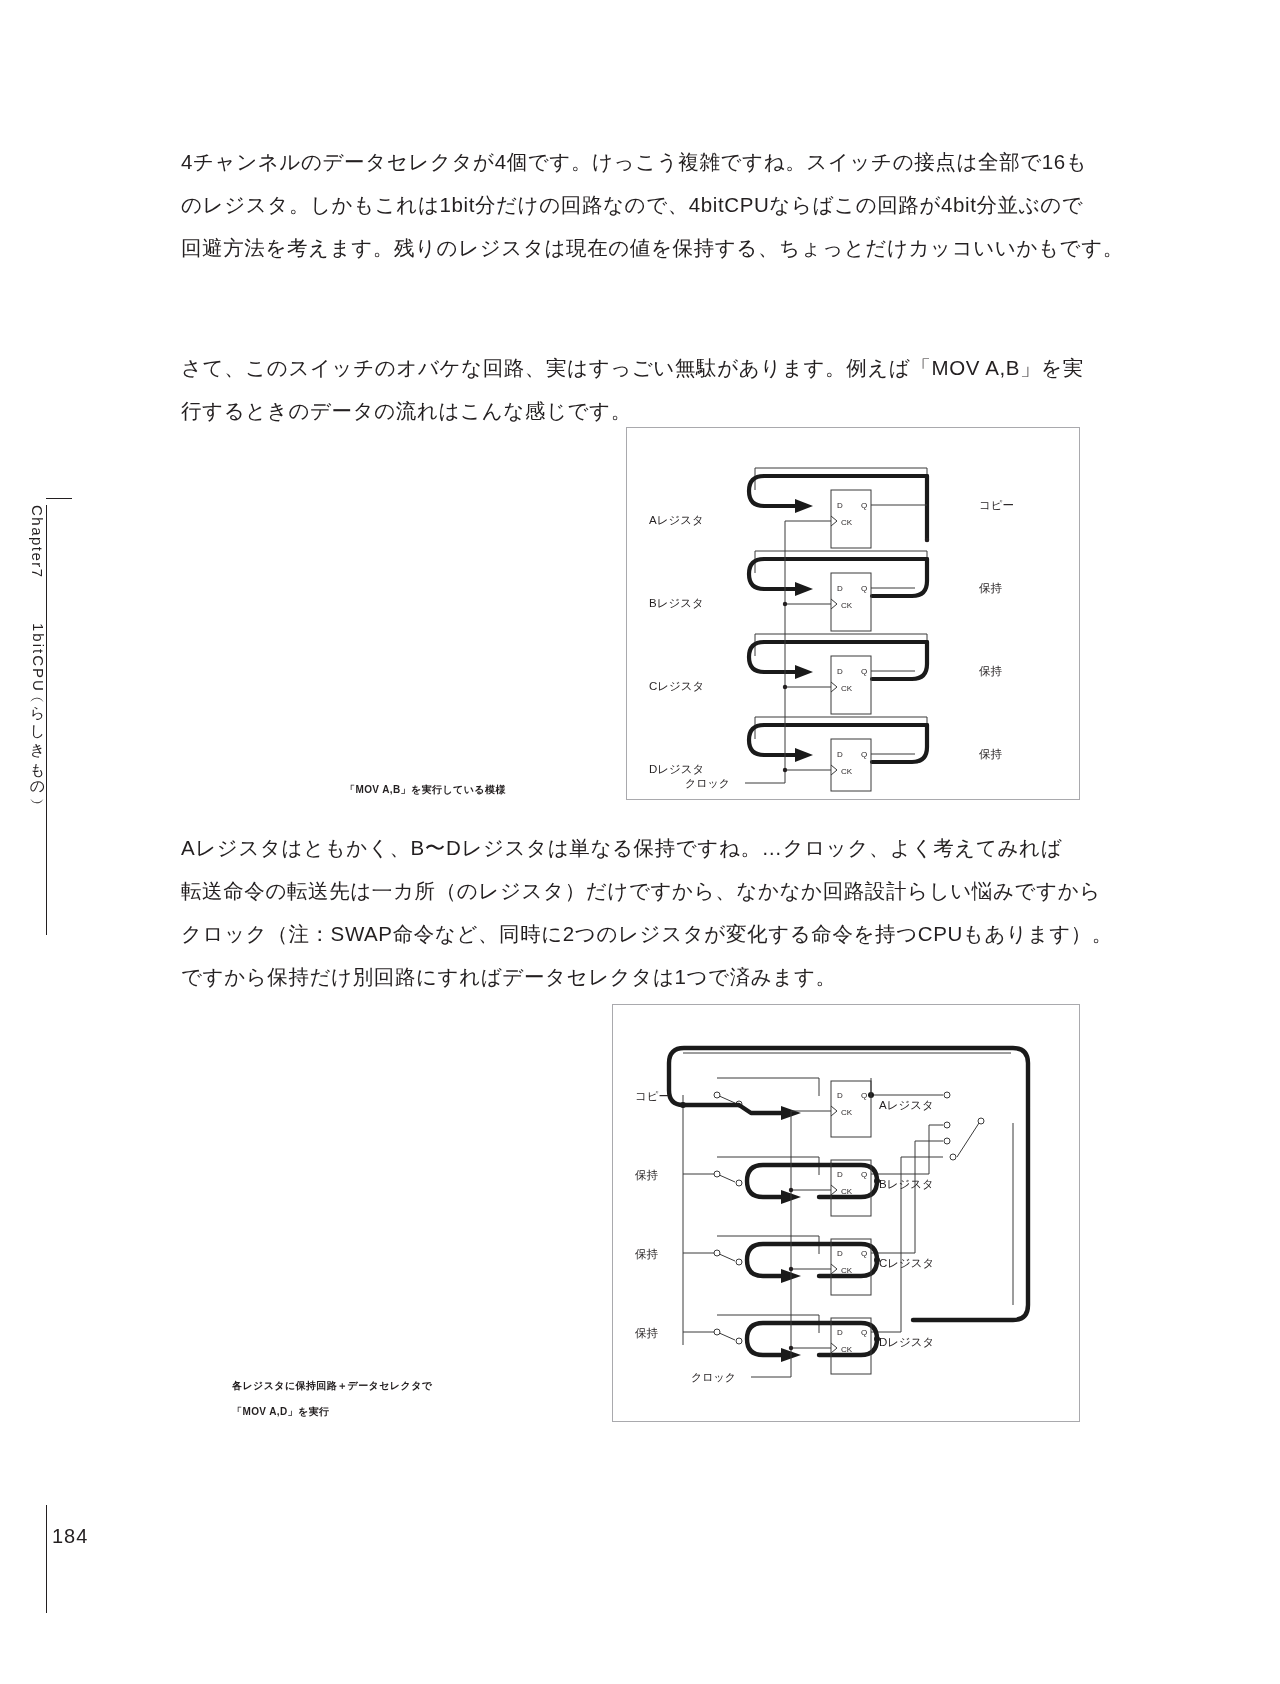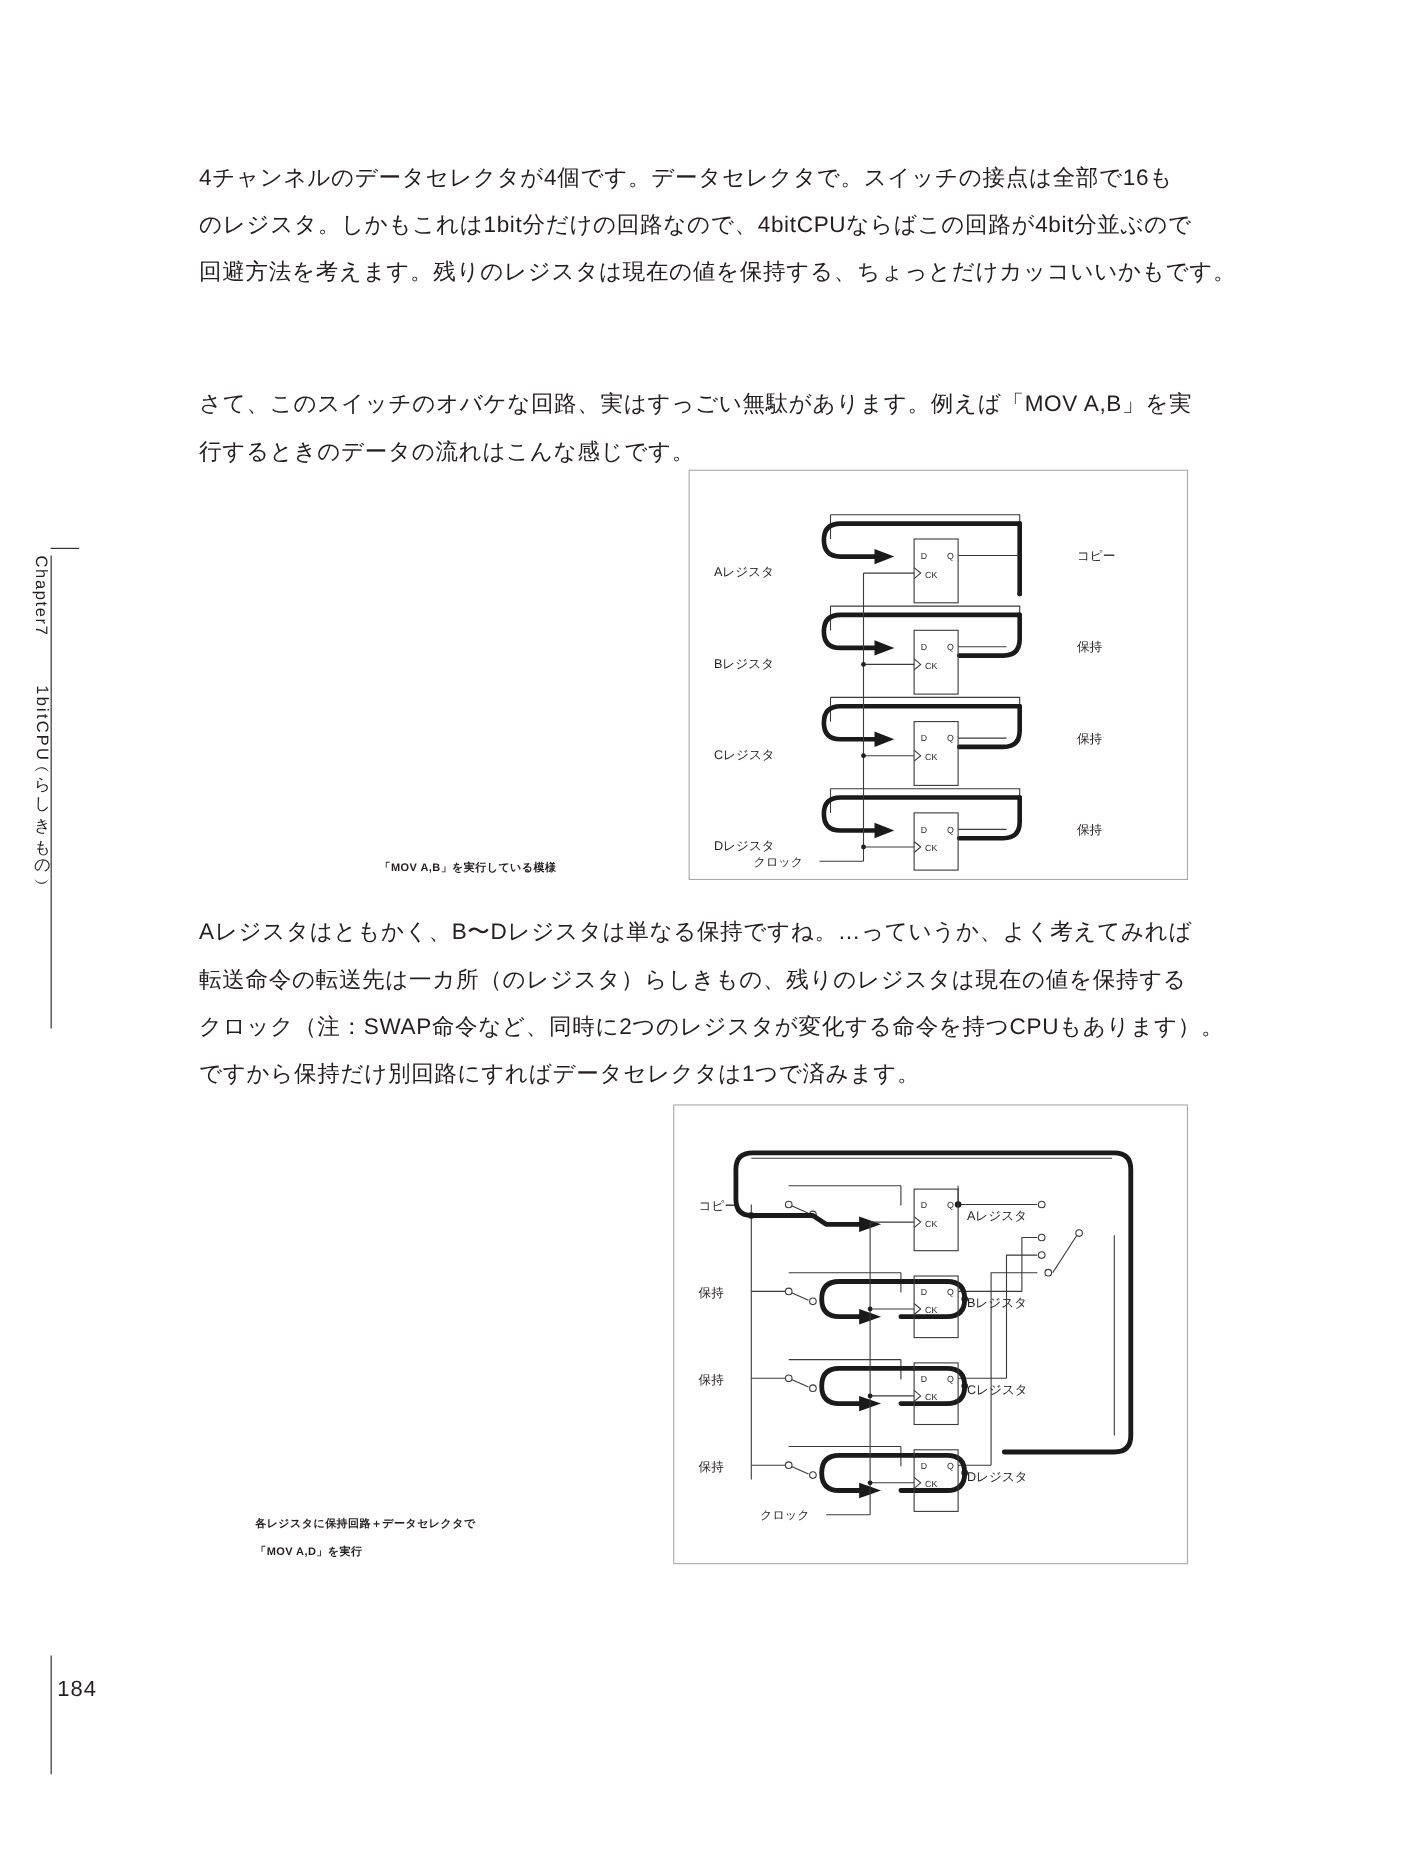--- a/index.html
+++ b/index.html
@@ -85,21 +85,21 @@
 
   <div class="rail-line-top"></div>
   <div class="rail-line"></div>
   <div class="rail">
     <span class="vtext chapter">Chapter7</span>
     <span class="vgap"></span>
     <span class="vtext">1bitCPU（らしきもの）</span>
   </div>
 
   <div class="para" style="top:140px;">
-    <span class="ln">4チャンネルのデータセレクタが4個です。データセレクタで。スイッチの接点は全部で16も</span>
+    <span class="ln">4チャンネルのデータセレクタが4個です。けっこう複雑ですね。スイッチの接点は全部で16も</span>
     <span class="ln">のレジスタ。しかもこれは1bit分だけの回路なので、4bitCPUならばこの回路が4bit分並ぶので</span>
     <span class="ln">回避方法を考えます。残りのレジスタは現在の値を保持する、ちょっとだけカッコいいかもです。</span>
   </div>
 
   <div class="para" style="top:346px;">
     <span class="ln">さて、このスイッチのオバケな回路、実はすっごい無駄があります。例えば「MOV A,B」を実</span>
     <span class="ln">行するときのデータの流れはこんな感じです。</span>
   </div>
 
   <div class="figbox" style="left:626px;top:427px;width:452px;height:371px;">
@@ -209,22 +209,22 @@
         <text x="352" y="164">保持</text>
         <text x="352" y="247">保持</text>
         <text x="352" y="330">保持</text>
       </g>
     </svg>
   </div>
 
   <div class="cap" style="left:345px;top:777px;">「MOV A,B」を実行している模様</div>
 
   <div class="para" style="top:826px;">
-    <span class="ln">Aレジスタはともかく、B〜Dレジスタは単なる保持ですね。…っていうか、よく考えてみれば</span>
-    <span class="ln">転送命令の転送先は一カ所（のレジスタ）らしきもの、残りのレジスタは現在の値を保持する</span>
+    <span class="ln">Aレジスタはともかく、B〜Dレジスタは単なる保持ですね。…クロック、よく考えてみれば</span>
+    <span class="ln">転送命令の転送先は一カ所（のレジスタ）だけですから、なかなか回路設計らしい悩みですから</span>
     <span class="ln">クロック（注：SWAP命令など、同時に2つのレジスタが変化する命令を持つCPUもあります）。</span>
     <span class="ln">ですから保持だけ別回路にすればデータセレクタは1つで済みます。</span>
   </div>
 
   <div class="figbox" style="left:612px;top:1004px;width:466px;height:416px;">
     <svg class="fig-svg" viewBox="0 0 466 416" xmlns="http://www.w3.org/2000/svg">
 
       <g fill="none" stroke="#3a3a3a" stroke-width="1">
 
         <path d="M70 48 L398 48"></path>

